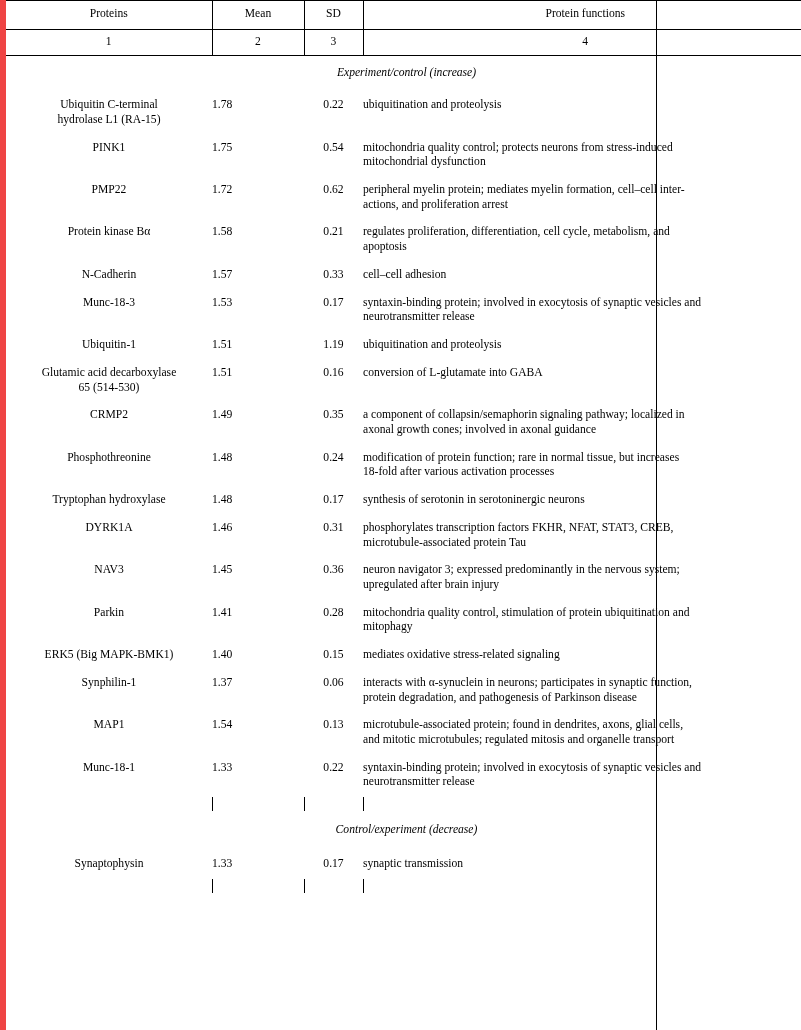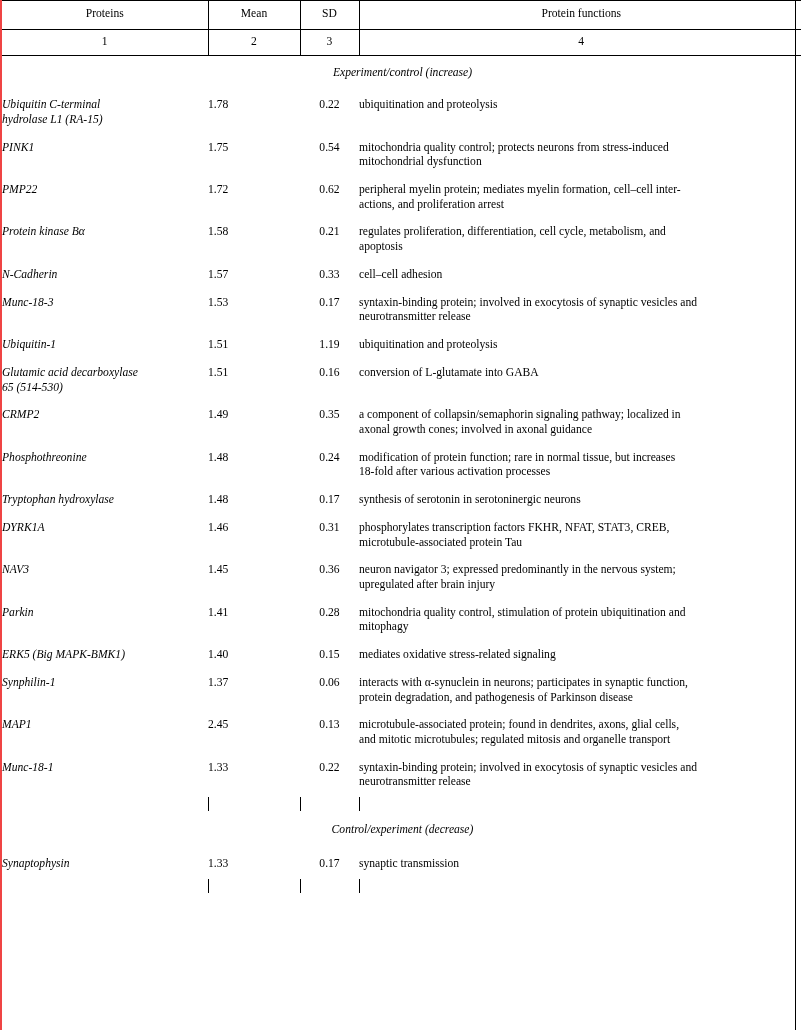--- a/index.html
+++ b/index.html
@@ -10,24 +10,24 @@
   body {
     width: 801px;
     height: 1030px;
     font-family: "Liberation Serif", serif;
     color: #000000;
     overflow: hidden;
   }
 
   #page {
     position: relative;
-    width: 796px;
+    width: 657px;
     height: 1030px;
     box-sizing: border-box;
-    border-left: 2px solid #ef4444;
+    border-left: 6px solid #ef4444;
     border-right: 1px solid #000;
   }
 
   table.proteins {
     width: 801px;
     border-collapse: collapse;
     table-layout: fixed;
     font-size: 11.6px;
     line-height: 1.27;
   }
@@ -65,21 +65,21 @@
     font-style: italic;
   }
   tr.section.tight > td { padding: 12px 0 13px; }
 
   
   tr.data > td {
     vertical-align: top;
     padding: 6px 0 7px;
     border: none;
   }
-  td.name { padding-left: 10px; padding-right: 6px; text-align: left; font-style: italic; }
+  td.name { padding-left: 10px; padding-right: 6px; text-align: center; }
   td.mean { border-left: 1.1px solid #000; text-align: left; }
   td.sd   { border-left: 1.1px solid #000; text-align: center; }
   td.func { border-left: 1.1px solid #000; padding-left: 9px; padding-right: 8px; text-align: left; }
 
   
   tr.grouptail > td { padding: 0; height: 14px; border: none; }
   tr.grouptail > td.mean,
   tr.grouptail > td.sd,
   tr.grouptail > td.func { border-left: 1.1px solid #000; }
 
@@ -217,21 +217,21 @@
         </tr>
         <tr class="data">
           <td class="name nowrapline">Synphilin-1</td>
           <td class="mean nowrapline">1.37</td>
           <td class="sd nowrapline">0.06</td>
           <td class="func nowrapline">interacts with α-synuclein in neurons; participates in synaptic function,
 protein degradation, and pathogenesis of Parkinson disease</td>
         </tr>
         <tr class="data">
           <td class="name nowrapline">MAP1</td>
-          <td class="mean nowrapline">2.45</td>
+          <td class="mean nowrapline">1.54</td>
           <td class="sd nowrapline">0.13</td>
           <td class="func nowrapline">microtubule-associated protein; found in dendrites, axons, glial cells,
 and mitotic microtubules; regulated mitosis and organelle transport</td>
         </tr>
         <tr class="data">
           <td class="name nowrapline">Munc-18-1</td>
           <td class="mean nowrapline">1.33</td>
           <td class="sd nowrapline">0.22</td>
           <td class="func nowrapline">syntaxin-binding protein; involved in exocytosis of synaptic vesicles and
 neurotransmitter release</td>

